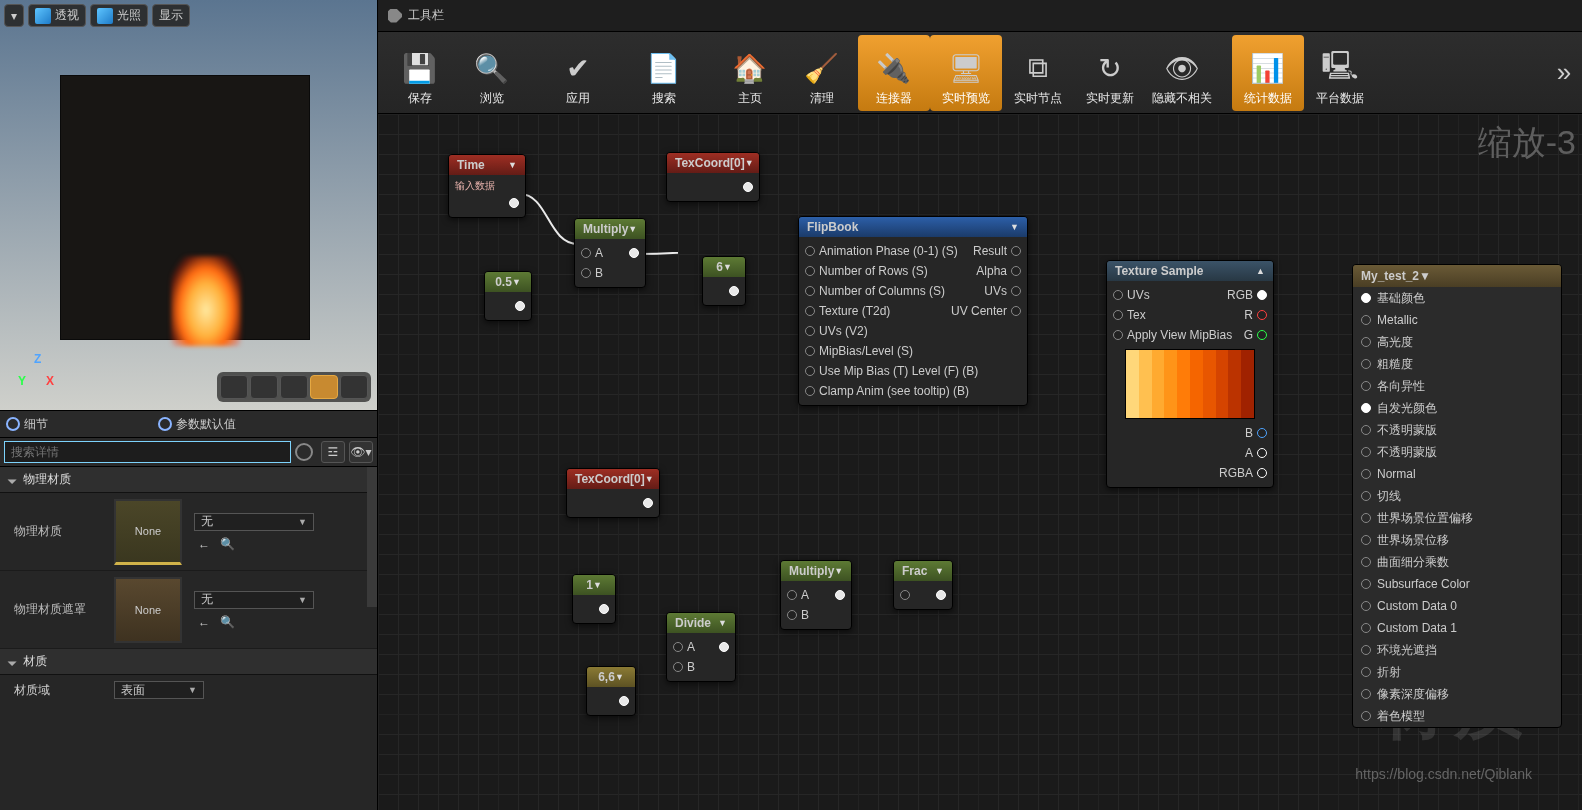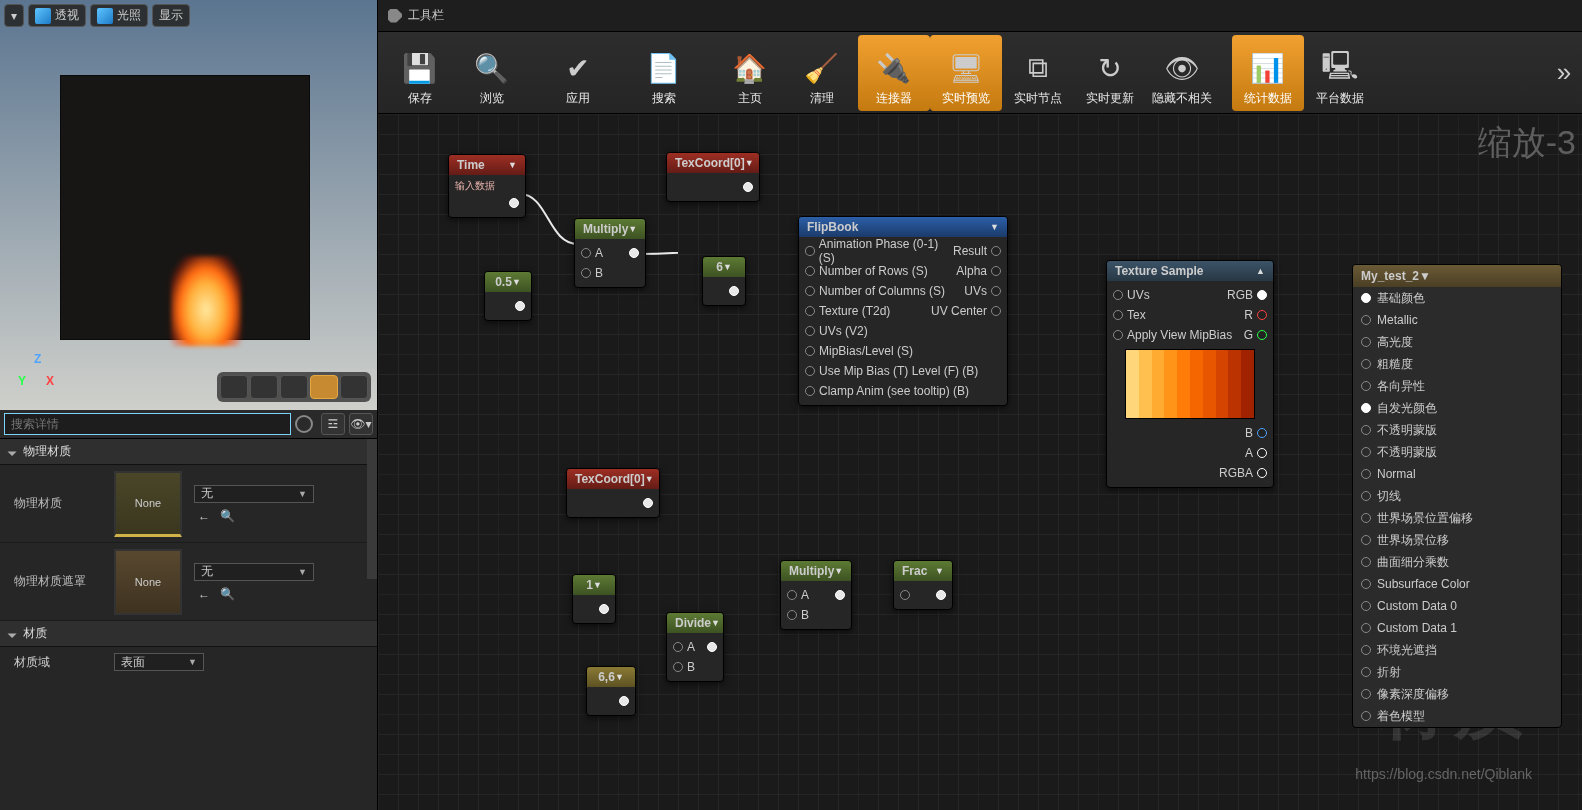--- a/index.html
+++ b/index.html
@@ -121,20 +121,30 @@
         </div>
     <div class="vp-modes">
       <div class="vp-mode"></div>
       <div class="vp-mode"></div>
       <div class="vp-mode"></div>
       <div class="vp-mode sel"></div>
       <div class="vp-mode"></div>
     </div>
   </div>
 
+  <div class="panel-tabs">
+    <div class="tab-lbl">
+          <span class="lens"></span>
+          <span>细节</span>
+        </div>
+    <div class="tab-lbl" style="margin-left:100px">
+          <span class="lens"></span>
+          <span>参数默认值</span>
+        </div>
+  </div>
 
   <div class="srch-row">
     <input placeholder="搜索详情" style="">
     <div style="width:18px;height:18px;border:2px solid #888;border-radius:50%;margin-right:4px;"></div>
     <div class="mini-btn">☲</div>
     <div class="mini-btn">👁▾</div>
   </div>
 
   <div class="detail-body">
     <div class="scrollbar-stub"></div>
@@ -347,21 +357,21 @@
       <div class="body">
             <div class="pin-row">
               <span></span>
               <span class="r">
                 <span class="pin f"></span>
               </span>
             </div>
           </div>
     </div>
 
-    <div class="node" style="left:420px;top:102px;width:210px">
+    <div class="node" style="left:420px;top:102px;width:230px">
       <div class="hdr blue">
             <span>FlipBook</span>
             <span class="tri">▼</span>
           </div>
       <div class="body" id="flipbody">
             <div class="pin-row">
               <span class="l">
                 <span class="pin"></span>
                 <span>Animation Phase (0-1) (S)</span>
               </span>
@@ -538,21 +548,21 @@
       <div class="body">
             <div class="pin-row">
               <span></span>
               <span class="r">
                 <span class="pin f"></span>
               </span>
             </div>
           </div>
     </div>
 
-    <div class="node" style="left:288px;top:498px;width:58px">
+    <div class="node" style="left:288px;top:498px;width:70px">
       <div class="hdr green">
             <span>Divide</span>
             <span class="tri">▼</span>
           </div>
       <div class="body">
         <div class="pin-row">
               <span class="l">
                 <span class="pin"></span>
                 <span>A</span>
               </span>

